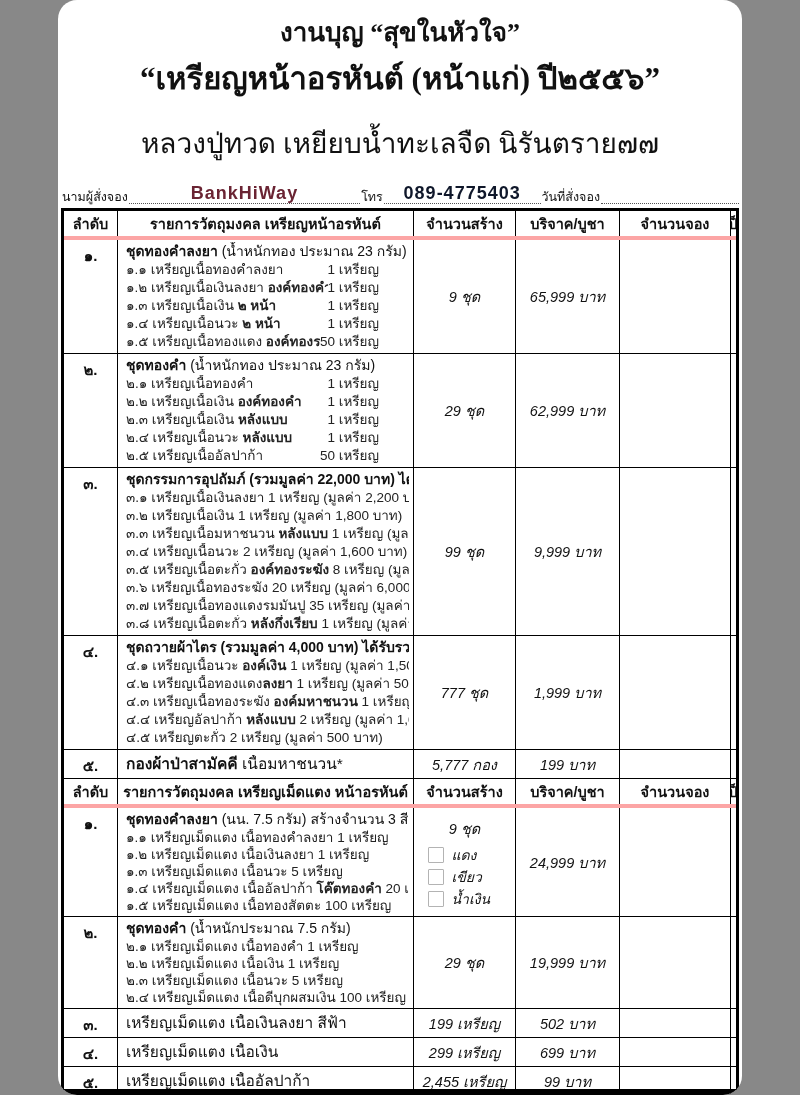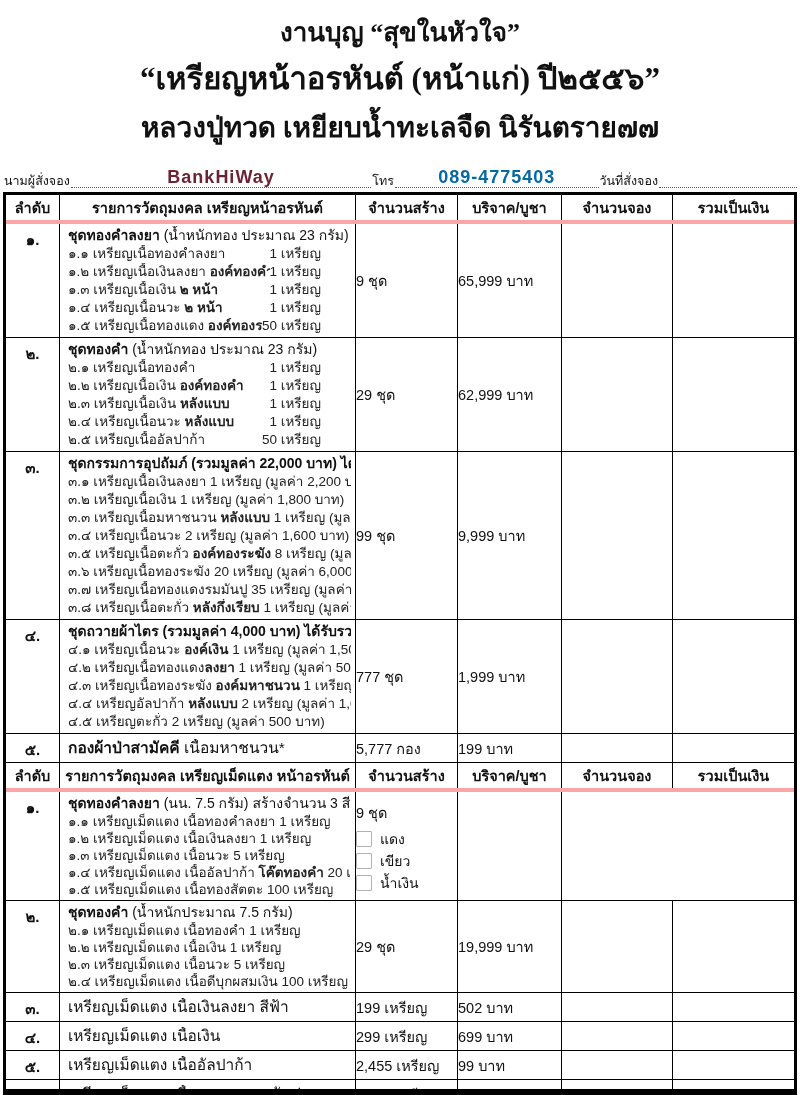--- a/index.html
+++ b/index.html
@@ -1,29 +1,30 @@
 <!DOCTYPE html>
 <html><head>
 <meta charset="utf-8">
 <style>
   html,body{margin:0;padding:0;background:#888;}
   .page{
     position:relative;
-    width:800px;height:1095px;
+    width:684px;height:1095px;
     margin:0 auto;
     background:#ffffff;
     overflow:hidden;
     font-family:"Liberation Sans", sans-serif;
     color:#111;
+    border-radius:19px;
   }
   
   .titles{text-align:center;}
   .title-l1{font-family:"Liberation Serif", serif;font-weight:bold;font-size:26px;padding-top:16px;line-height:34px;}
   .title-l2{font-family:"Liberation Serif", serif;font-weight:bold;font-size:31px;margin-top:10px;line-height:38px;}
-  .title-l3{font-family:"Liberation Serif", serif;font-weight:bold;font-size:28px;margin-top:12px;line-height:36px;}
+  .title-l3{font-family:"Liberation Serif", serif;font-weight:normal;font-size:28px;margin-top:28px;line-height:36px;}
   
   .order-line{
     display:flex;align-items:flex-end;
     margin:16px 3px 4px 3px;height:26px;
   }
   .order-line .lbl{font-size:12.5px;white-space:nowrap;padding:0 1px;line-height:14px;}
   .field{border-bottom:1.5px dotted #555;position:relative;height:24px;display:flex;align-items:flex-end;justify-content:center;}
   .f-name{flex:1.55;}
   .f-phone{flex:1.05;}
   .f-date{width:138px;}
@@ -48,22 +49,22 @@
   .desc-cell.single{display:flex;align-items:center;}
   .desc-cell.single .title-line{font-size:15.5px;line-height:18px;}
   .title-line{font-size:14px;line-height:19px;white-space:nowrap;overflow:hidden;}
   .title-line .b{font-weight:bold;}
   .sub-line{display:flex;font-size:13.5px;line-height:18px;color:#222;}
   .t2tbl .sub-line{line-height:17px;}
   .sub-text{white-space:nowrap;overflow:hidden;}
   .sub-text .b{font-weight:bold;}
   .qty{margin-left:auto;margin-right:30px;white-space:nowrap;text-align:right;}
   .made-cell,.price-cell{
-    display:flex;flex-direction:column;align-items:flex-start;justify-content:center;
-    font-size:14.5px;white-space:nowrap;
+    display:flex;flex-direction:column;align-items:center;justify-content:center;
+    font-size:14.5px;white-space:nowrap;font-style:italic;
   }
   .made-cell.has-cb{justify-content:flex-start;padding-top:9px;}
   .made-cell.has-cb .made-val{margin-bottom:7px;}
   .cb-row{display:flex;align-items:center;gap:8px;width:74px;margin-bottom:6px;}
   .cb-box{width:14px;height:14px;border:1.5px solid #b3b3b3;background:#fff;border-radius:1px;flex:0 0 auto;}
   .cb-label{font-size:14px;line-height:16px;}
   
   .t1tbl .row-0{min-height:112px}
   .t1tbl .row-1{min-height:111px}
   .t1tbl .row-2{min-height:163px}
@@ -85,21 +86,21 @@
     <div class="title-l3">หลวงปู่ทวด เหยียบน้ำทะเลจืด นิรันตราย๗๗</div>
   </div>
 
   <div class="order-line">
     <span class="lbl">นามผู้สั่งจอง</span>
     <span class="field f-name">
       <span class="val" id="name-val" style="color: rgb(106, 36, 51);">BankHiWay</span>
     </span>
     <span class="lbl">โทร</span>
     <span class="field f-phone">
-      <span class="val" id="phone-val" style="color: #0369a1;">089-4775403</span>
+      <span class="val" id="phone-val" style="color: #0f172a;">089-4775403</span>
     </span>
     <span class="lbl">วันที่สั่งจอง</span>
     <span class="field f-date">
       <span class="val"></span>
     </span>
   </div>
 
   <div class="tbl t1tbl" id="table1">
       <div class="t-row t-head">
         <div class="cell head-cell">ลำดับ</div>
@@ -296,20 +297,23 @@
           </div>
           <div class="cb-row">
             <span class="cb-box"></span>
             <span class="cb-label">เขียว</span>
           </div>
           <div class="cb-row">
             <span class="cb-box"></span>
             <span class="cb-label">น้ำเงิน</span>
           </div>
         </div>
+        <div class="cell price-cell">
+          <div>24,999 บาท</div>
+        </div>
         <div class="cell reserve-cell"></div>
         <div class="cell total-cell"></div>
       </div>
       <div class="t-row row-1">
         <div class="cell no-cell">๒.</div>
         <div class="cell desc-cell">
           <div class="title-line"><span class="b">ชุดทองคำ</span><span> (น้ำหนักประมาณ 7.5 กรัม)</span></div>
           <div class="sub-line">
             <span class="sub-text"><span>๒.๑ เหรียญเม็ดแตง เนื้อทองคำ 1 เหรียญ</span></span>
           </div>

